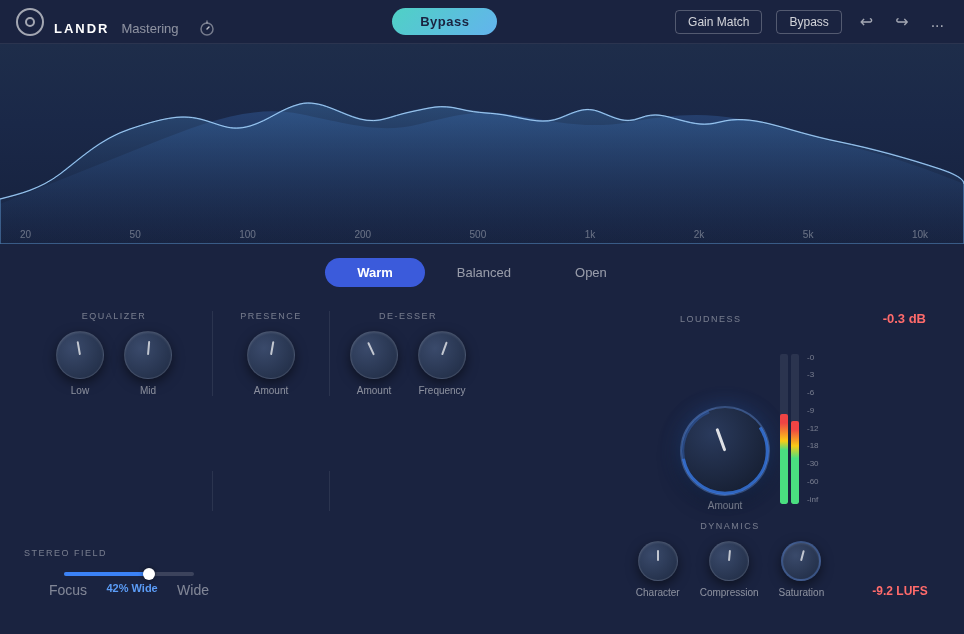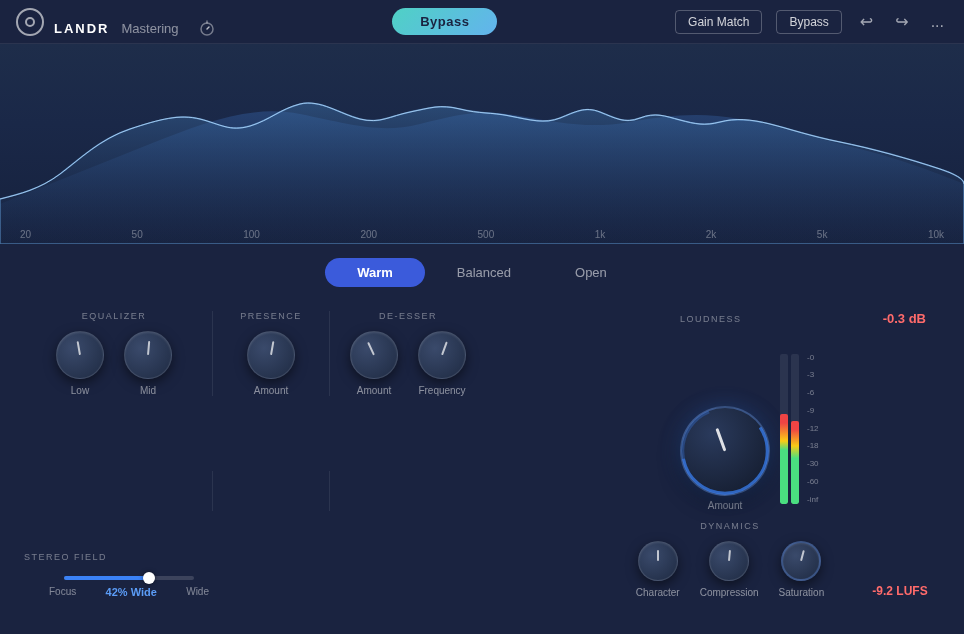--- a/index.html
+++ b/index.html
@@ -93,21 +93,21 @@
       position: absolute;
       bottom: 0;
       left: 0;
       width: 100%;
       height: 100%;
     }
     .freq-labels {
       position: absolute;
       bottom: 4px;
       left: 0;
-      right: 0;
+      right: 16px;
       display: flex;
       justify-content: space-between;
       padding: 0 20px;
       font-size: 10px;
       color: rgba(255,255,255,0.35);
     }
 
     
     .style-selector {
       display: flex;
@@ -238,21 +238,21 @@
       border-radius: 50%;
       box-shadow: 0 0 4px rgba(0,0,0,0.5);
     }
     .stereo-labels {
       display: flex;
       justify-content: space-between;
       margin-top: 6px;
       width: 160px;
     }
     .stereo-label {
-      font-size: 10px;
+      font-size: 14px;
       color: rgba(255,255,255,0.45);
     }
     .stereo-value {
       font-size: 11px;
       font-weight: 600;
       color: #5b9cf6;
     }
     .loudness-knob {
       width: 90px;
       height: 90px;

